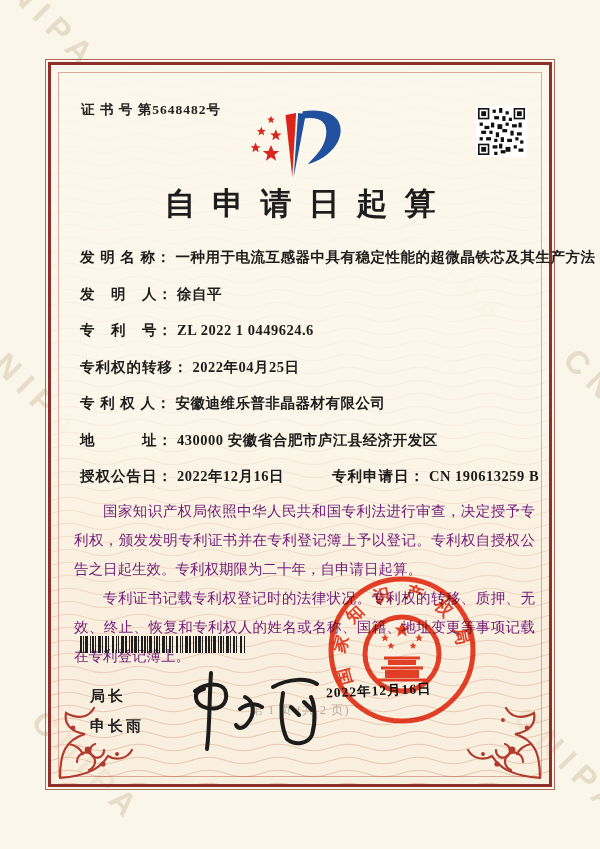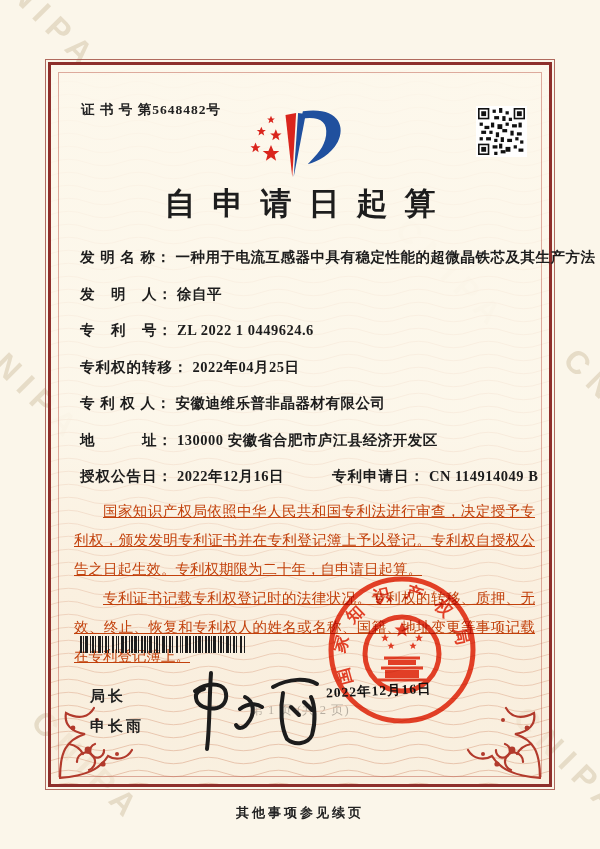--- a/index.html
+++ b/index.html
@@ -31,21 +31,21 @@
   .title{position:absolute;left:0;right:0;top:118px;text-align:center;
          font-size:31px;font-weight:700;color:#1d1d1d;letter-spacing:17px;text-indent:17px;}
 
   .fields{position:absolute;left:29px;right:28px;top:183px;font-size:14.5px;color:#1c1c1c;}
   .frow{height:36.5px;white-space:nowrap;}
   .flabel{font-weight:700;letter-spacing:1px;}
   .fvalue{font-weight:600;margin-left:4px;letter-spacing:.5px;}
   .fcol2{margin-left:48px;}
 
   .body-text{position:absolute;left:23px;right:14px;top:432px;
-             font-size:14.5px;line-height:29px;color:#c2410c;text-align:justify;text-decoration:underline;}
+             font-size:14.5px;line-height:29px;color:#701a75;text-align:justify;}
   .body-text p{margin:0;text-indent:2em;font-weight:500;}
 
   .barcode{position:absolute;left:29px;top:571px;width:166px;height:17px;}
 
   .officer{position:absolute;left:39px;top:622px;
            font:700 15px "Liberation Sans","DejaVu Sans",sans-serif;color:#222;letter-spacing:3px;}
   .officer div{margin-bottom:11px;}
 
   .signature{position:absolute;left:132px;top:592px;width:150px;height:102px;z-index:5;}
 
@@ -204,24 +204,24 @@
         <div class="frow">
           <span class="flabel">专　利　号：</span><span class="fvalue">ZL 2022 1 0449624.6</span>
         </div>
         <div class="frow">
           <span class="flabel">专利权的转移：</span><span class="fvalue">2022年04月25日</span>
         </div>
         <div class="frow">
           <span class="flabel">专 利 权 人：</span><span class="fvalue">安徽迪维乐普非晶器材有限公司</span>
         </div>
         <div class="frow">
-          <span class="flabel">地　　　址：</span><span class="fvalue">130000 安徽省合肥市庐江县经济开发区</span>
-        </div>
-        <div class="frow">
-          <span class="flabel">授权公告日：</span><span class="fvalue">2022年12月16日</span><span class="flabel fcol2">专利申请日：</span><span class="fvalue">CN 114914049 B</span>
+          <span class="flabel">地　　　址：</span><span class="fvalue">430000 安徽省合肥市庐江县经济开发区</span>
+        </div>
+        <div class="frow">
+          <span class="flabel">授权公告日：</span><span class="fvalue">2022年12月16日</span><span class="flabel fcol2">专利申请日：</span><span class="fvalue">CN 190613259 B</span>
         </div>
       </div>
 
       <div class="body-text">
         <p>国家知识产权局依照中华人民共和国专利法进行审查，决定授予专利权，颁发发明专利证书并在专利登记簿上予以登记。专利权自授权公告之日起生效。专利权期限为二十年，自申请日起算。</p>
         <p>专利证书记载专利权登记时的法律状况。专利权的转移、质押、无效、终止、恢复和专利权人的姓名或名称、国籍、地址变更等事项记载在专利登记簿上。</p>
       </div>
 
       <svg class="barcode" viewBox="0 0 166 17" preserveAspectRatio="none">
         <path d="M0,8.5 H166" stroke="#1d1d1d" stroke-width="17" stroke-dasharray="2 1 1 1 3 2 1 1 2 1 1 2 3 1 1 2 2 1 1 3 2 2 1 1 1 2 3 1 2 2 1 1 2 1 3 1 1 2 2 1"></path>
@@ -267,15 +267,14 @@
       <path d="M58,84 h36" stroke-width="3" fill="none"></path>
       <rect x="62" y="86" width="28" height="5" stroke="none"></rect>
       <path d="M55,94 h42" stroke-width="3" fill="none"></path>
       <rect x="59" y="96" width="34" height="8" stroke="none"></rect>
       <path d="M52,106 h48" stroke-width="3" fill="none"></path>
     </g>
   </svg>
   <div class="seal-date">2022年12月16日</div>
 
   <div class="page-num">第 1 页 (共 2 页)</div>
-  <div class="cont-note">其他事项参见续页</div>
 
 </div>
 
 </body></html>

